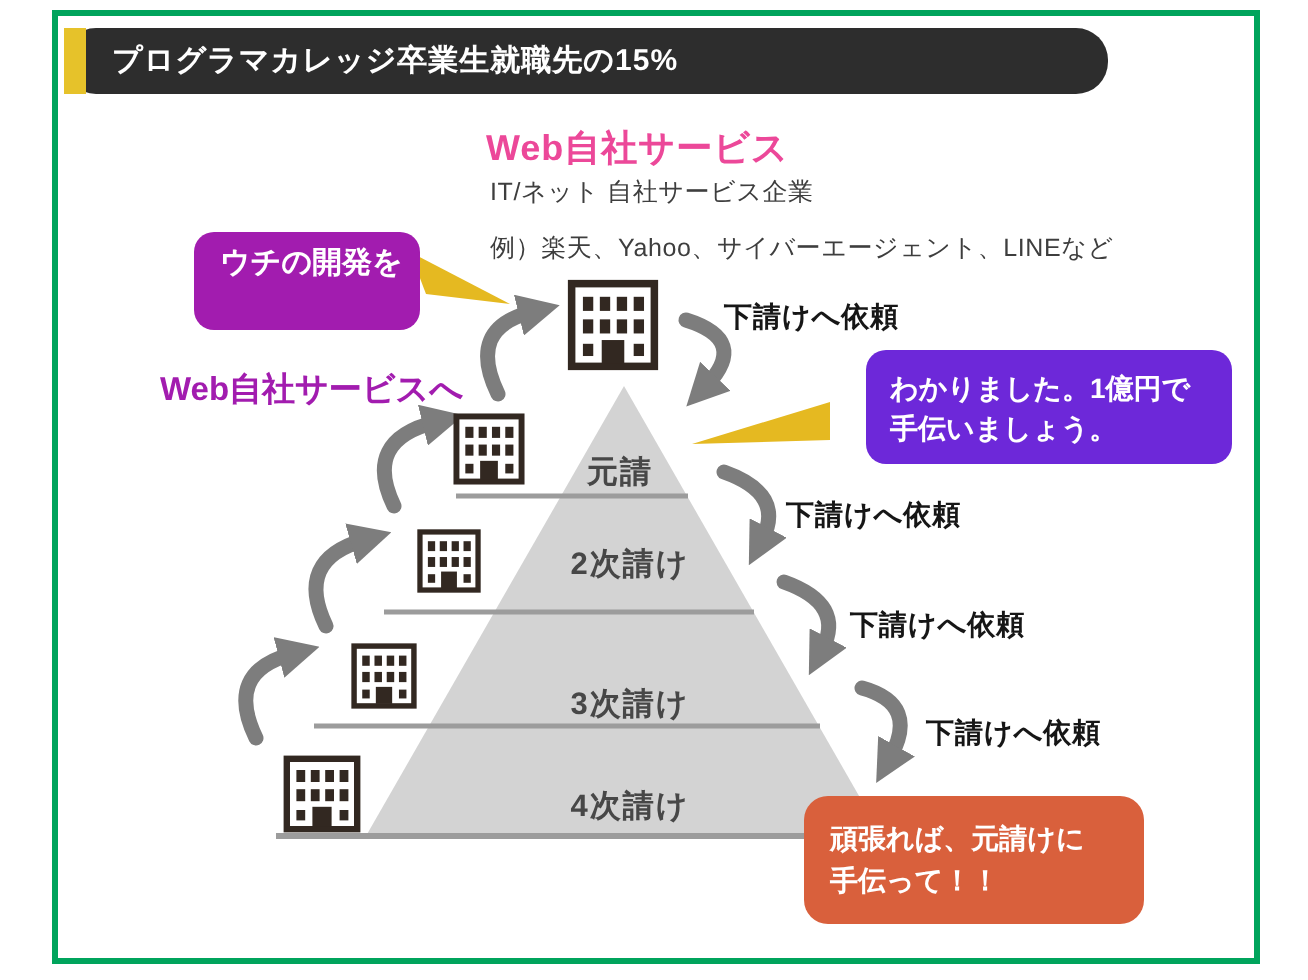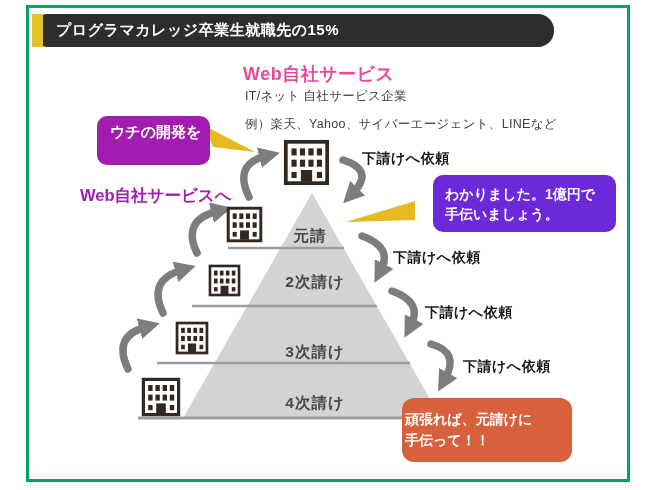--- a/index.html
+++ b/index.html
@@ -21,21 +21,21 @@
   #intro-sub2{left:245px;top:116px;}
   
   #left-note{left:80px;top:184px;font-size:16.5px;font-weight:bold;color:#a21caf;line-height:22px;white-space:nowrap;text-align:center;}
   
   .bubble{box-sizing:border-box;color:#ffffff;font-weight:bold;white-space:nowrap;}
   #bubble-request{left:97px;top:100px;width:113px;height:49px;background:#a21caf;border-radius:10px;
     font-size:15px;line-height:20px;padding:6px 0 0 13px;margin-top:16px;}
   #bubble-reply{left:433px;top:175px;width:183px;height:57px;background:#6d28d9;border-radius:10px;
     font-size:14px;line-height:20px;padding:9px 0 0 12px;}
   #bubble-goal{left:402px;top:398px;width:170px;height:64px;background:#d9603c;border-radius:12px;
-    font-size:14px;line-height:21px;padding:11px 0 0 3px;}
+    font-size:14px;line-height:21px;padding:11px 0 0 13px;}
   
   .tier-label{font-size:15.5px;font-weight:bold;color:#474747;letter-spacing:1px;transform:translateX(-50%);white-space:nowrap;}
   #tier-0{left:310px;top:226px;font-family:Liberation Mono, monospace;}
   #tier-1{left:315px;top:272px;}
   #tier-2{left:315px;top:342px;}
   #tier-3{left:315px;top:382px;margin-top:11px;}
   
   .outsource-label{font-size:14px;font-weight:bold;color:#161616;white-space:nowrap;letter-spacing:0.5px;}
   #out-0{left:362px;top:150px;}
   #out-1{left:393px;top:249px;}

